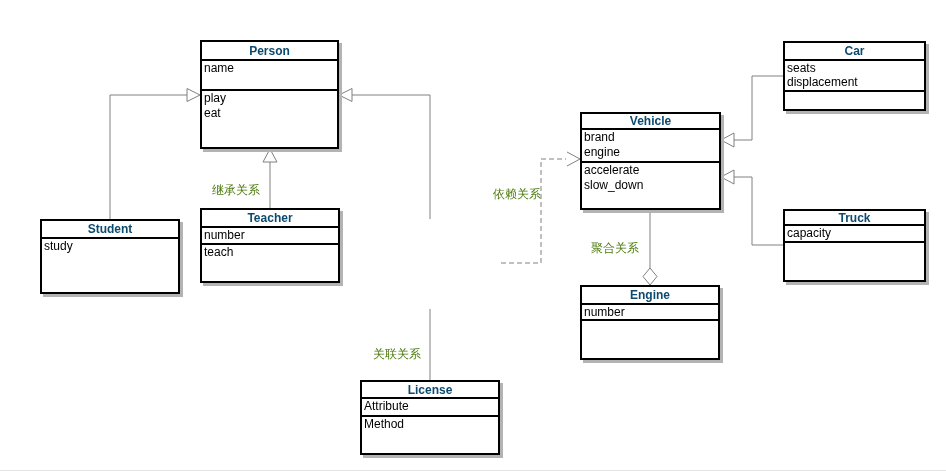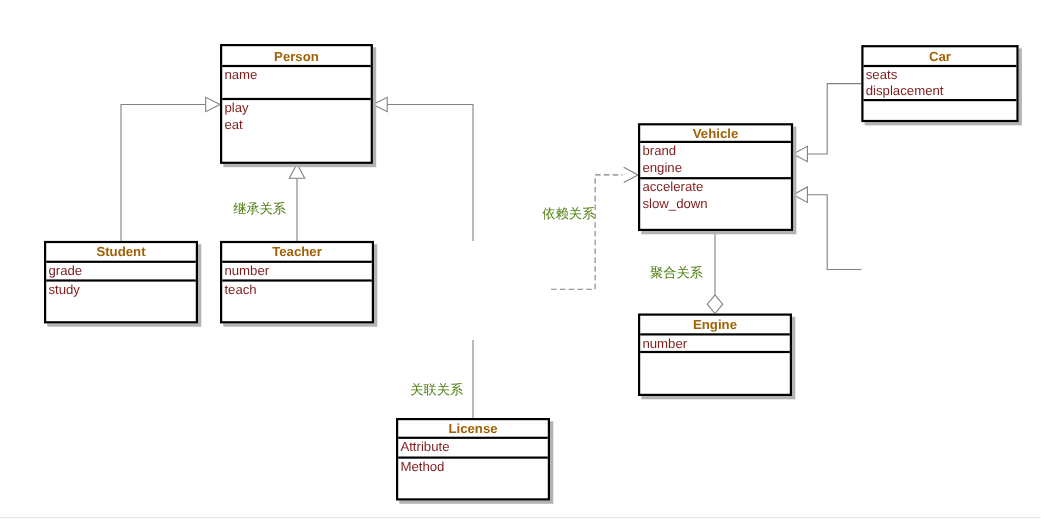--- a/index.html
+++ b/index.html
@@ -7,25 +7,25 @@
   #canvas {
     position:relative; width:946px; height:475px; background:#ffffff; overflow:hidden;
   }
   #edges { position:absolute; left:0; top:0; width:946px; height:475px; }
   .uml {
     position:absolute; background:#ffffff; border:2px solid #000000;
     box-shadow:3px 3px 0 #b3b3b3; display:flex; flex-direction:column;
   }
   .uml .title {
     flex:0 0 auto; border-bottom:2px solid #000000; font-weight:bold; font-size:12px;
-    display:flex; align-items:center; justify-content:center; overflow:hidden; color:#a16207;
+    display:flex; align-items:center; justify-content:center; overflow:hidden; color:#0c4a6e;
   }
   .uml .section {
     flex:0 0 auto; border-bottom:2px solid #000000; font-size:12px; line-height:15px;
-    padding:0 2px; overflow:hidden; color:#7f1d1d;
+    padding:0 2px; overflow:hidden; color:#000000;
   }
   .uml .section.methods { flex:1 1 auto; border-bottom:none; }
   .edge-label { position:absolute; font-size:12px; color:#4d7c0f; white-space:nowrap; }
   .canvas-edge { position:absolute; left:0; top:470px; width:946px; height:1px; background:#e3e3e3; }
 </style>
 </head>
 <body>
 
 <div id="canvas">
 
@@ -77,29 +77,26 @@
       <div>name</div>
     </div>
     <div class="section methods">
       <div>play</div>
       <div>eat</div>
     </div>
   </div>
 
   <div class="uml" style="left:40px;top:219px;width:140px;height:75px">
     <div class="title" style="height:18px">Student</div>
-    <div class="section" style="height:17px">
-      <div>grade</div>
-    </div>
     <div class="section methods">
       <div>study</div>
     </div>
   </div>
 
-  <div class="uml" style="left:200px;top:219px;width:140px;height:75px">
+  <div class="uml" style="left:200px;top:208px;width:140px;height:75px">
     <div class="title" style="height:18px">Teacher</div>
     <div class="section" style="height:17px">
       <div>number</div>
     </div>
     <div class="section methods">
       <div>teach</div>
     </div>
   </div>
 
 
@@ -135,20 +132,27 @@
 
   <div class="uml" style="left:783px;top:41px;width:143px;height:70px">
     <div class="title" style="height:18px">Car</div>
     <div class="section" style="height:31px;line-height:14px">
       <div>seats</div>
       <div>displacement</div>
     </div>
     <div class="section methods"></div>
   </div>
 
+  <div class="uml" style="left:783px;top:209px;width:143px;height:73px">
+    <div class="title" style="height:15px">Truck</div>
+    <div class="section" style="height:17px">
+      <div>capacity</div>
+    </div>
+    <div class="section methods"></div>
+  </div>
 
   <div class="edge-label" style="left:212px;top:182px">继承关系</div>
   <div class="edge-label" style="left:493px;top:186px">依赖关系</div>
   <div class="edge-label" style="left:373px;top:346px">关联关系</div>
   <div class="edge-label" style="left:591px;top:240px">聚合关系</div>
 
   <div class="canvas-edge"></div>
 </div>
 
 </body></html>

